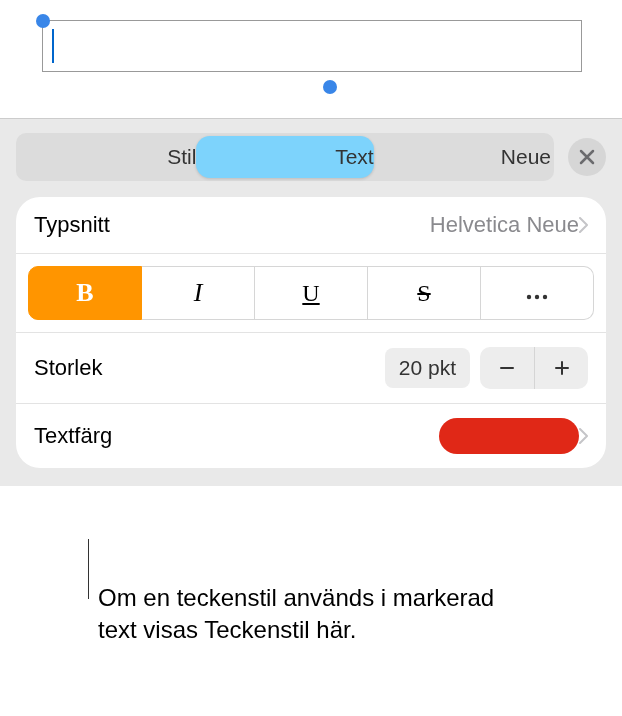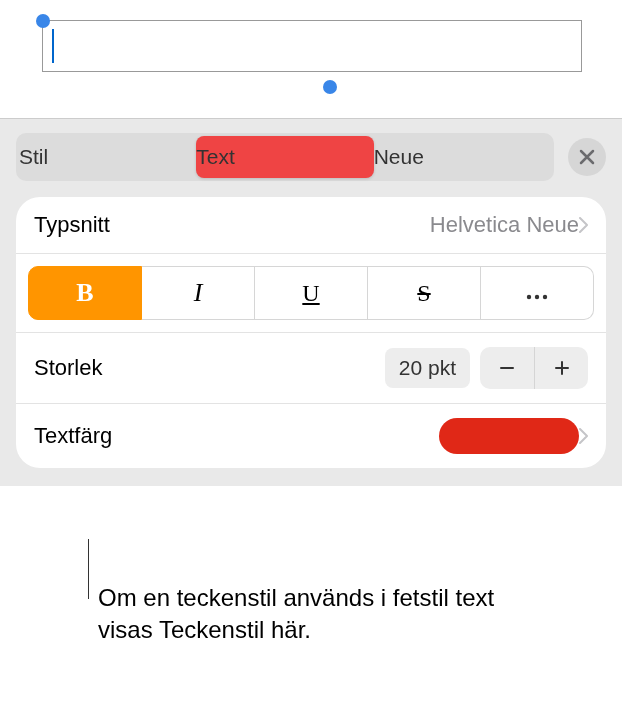--- a/index.html
+++ b/index.html
@@ -73,30 +73,31 @@
       display: flex;
       flex: 1;
       background: #dcdcdc;
       border-radius: 10px;
       padding: 3px;
     }
     
     .seg-btn {
       flex: 1;
       padding: 9px 0;
-      text-align: left;
+      text-align: right;
       font-size: 21px;
       color: #333;
       border-radius: 8px;
       cursor: pointer;
     }
     .seg-btn.active {
-      background: #ef4444;
+      background: #7dd3fc;
       box-shadow: 0 1px 3px rgba(0,0,0,0.15);
       font-weight: 500;
+      border-radius: 14px;
     }
     
     .close-btn {
       width: 38px;
       height: 38px;
       border-radius: 50%;
       background: #d6d6d6;
       display: flex;
       align-items: center;
       justify-content: center;
@@ -327,14 +328,14 @@
         </span>
       </span>
     </div>
 
 
   </div>
 </div>
 
 <div class="callout-line"></div>
 <div class="callout">
-  <div class="callout-text">Om en teckenstil används i fetstil text visas Teckenstil här.</div>
+  <div class="callout-text">Om en teckenstil används i markerad text visas Teckenstil här.</div>
 </div>
 
 </body></html>

